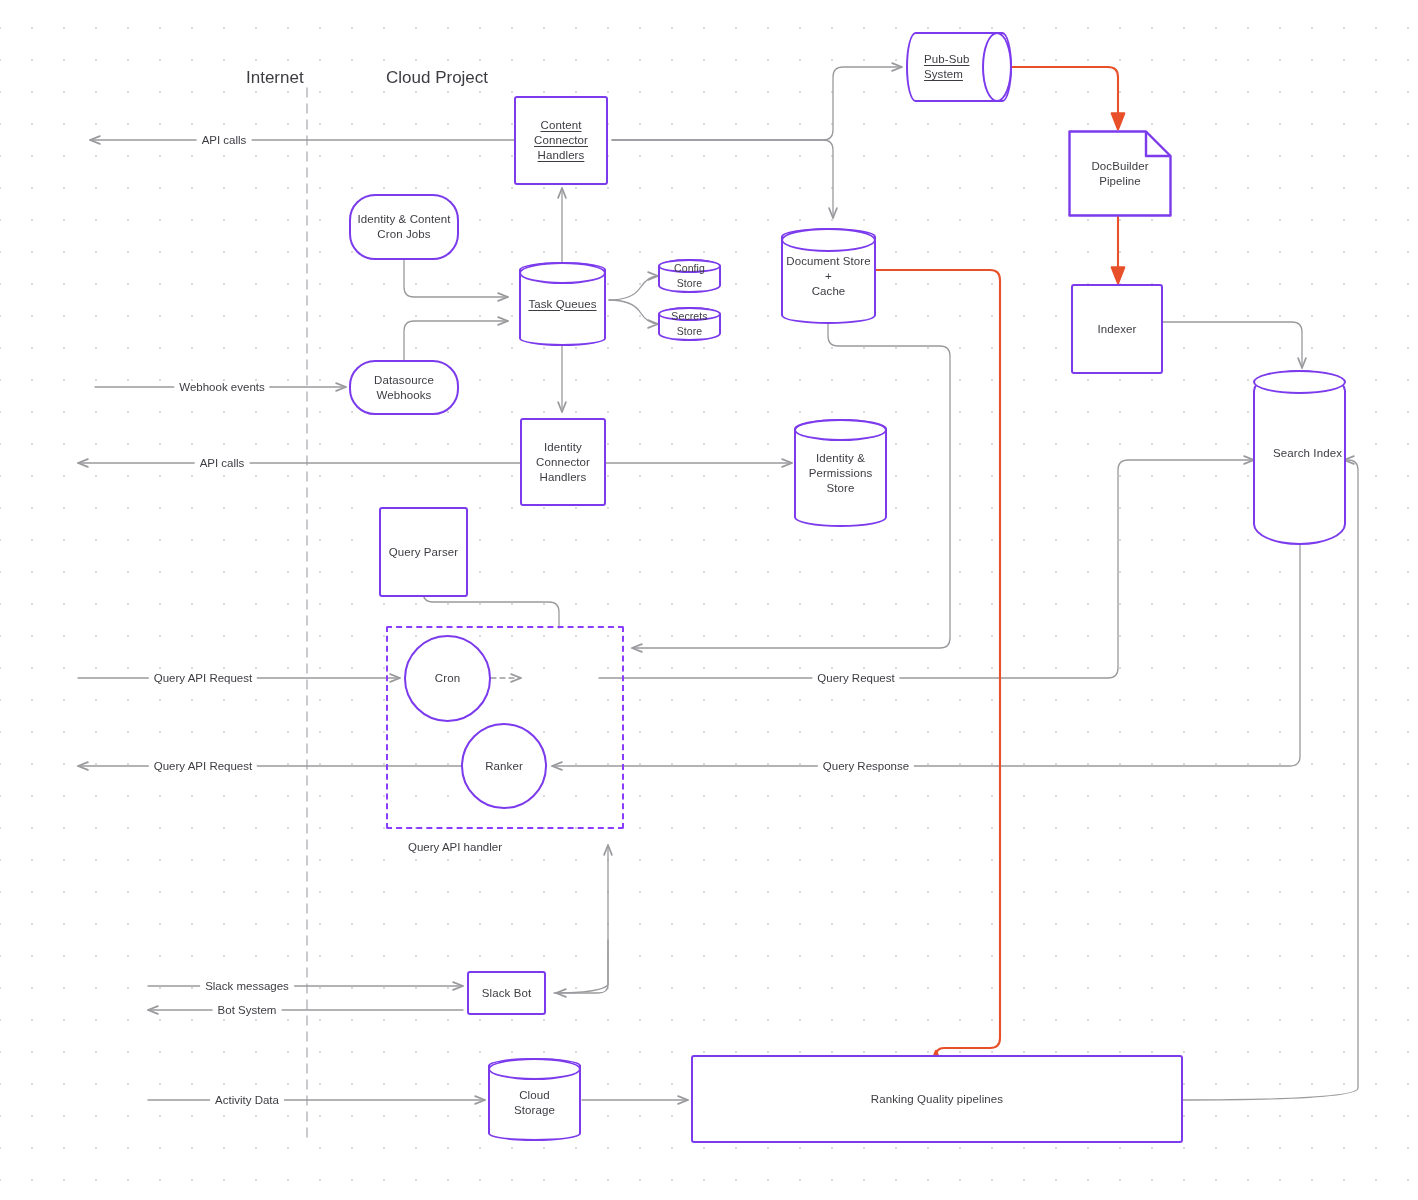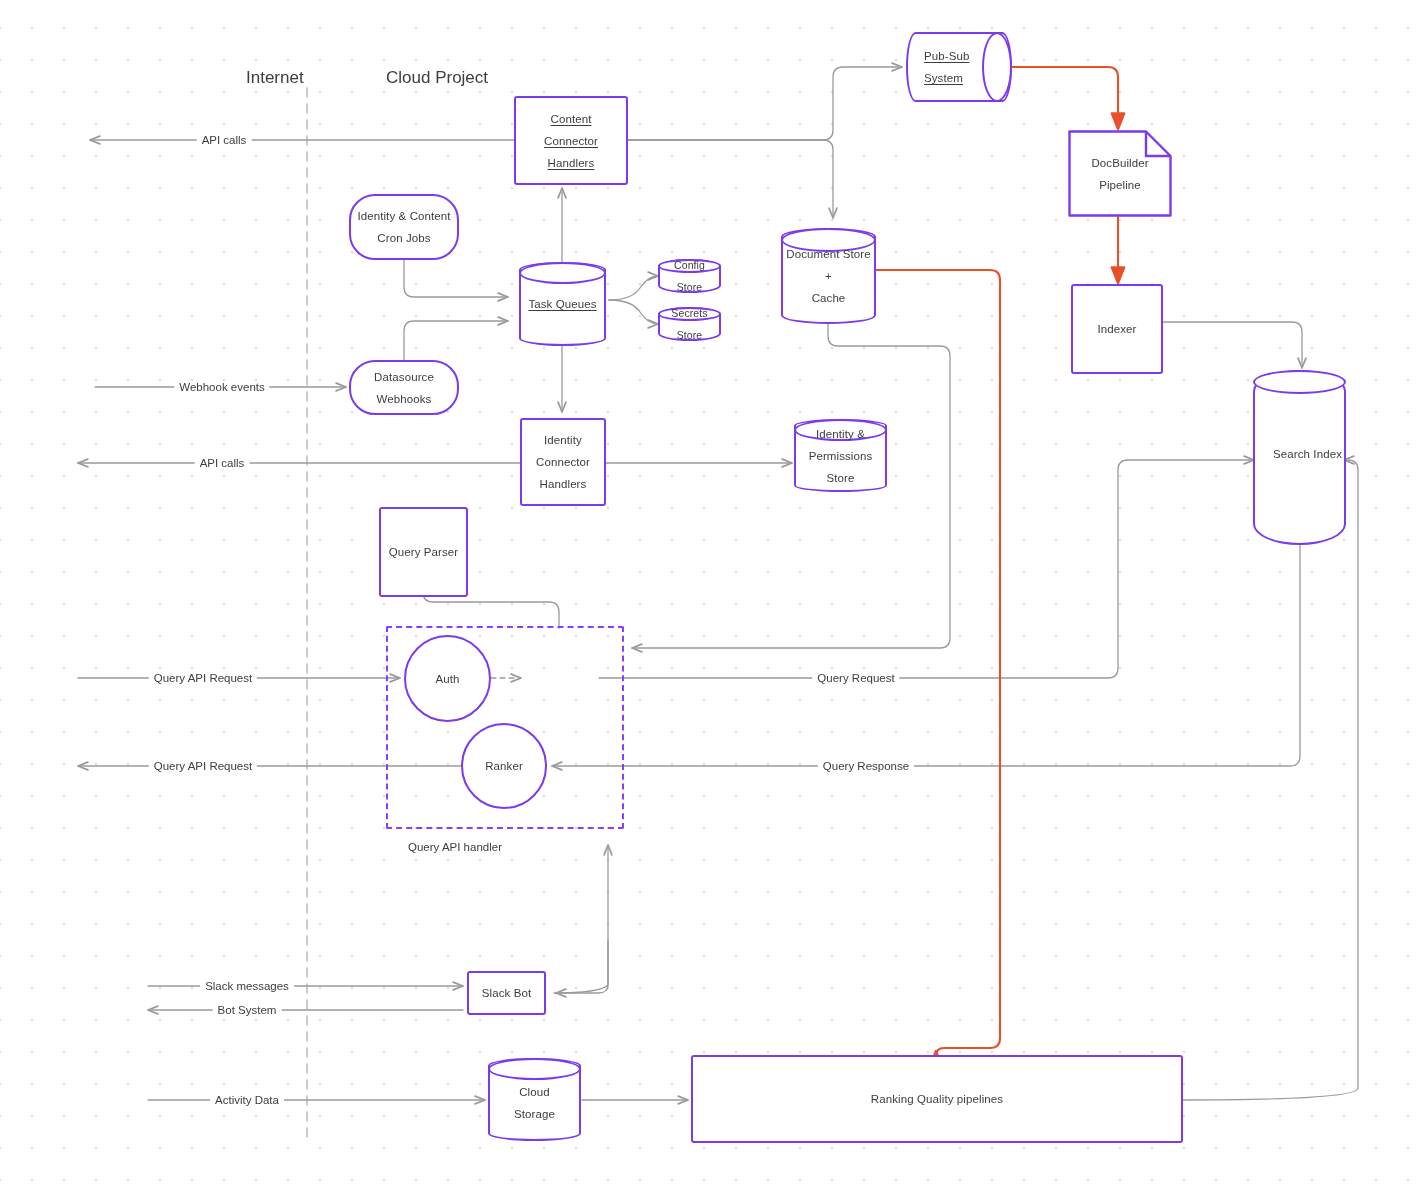--- a/index.html
+++ b/index.html
@@ -20,21 +20,21 @@
   }
   #edges { position: absolute; inset: 0; width: 1418px; height: 1200px; }
   .node {
     position: absolute;
     display: flex;
     align-items: center;
     justify-content: center;
     text-align: center;
     color: #3c3c43;
     font-size: 11.5px;
-    line-height: 22px;
+    line-height: 15px;
     letter-spacing: .1px;
     z-index: 3;
   }
   .node .lbl { position: relative; z-index: 4; padding: 0 4px; white-space: pre-line; }
   .u .lbl { text-decoration: underline; text-underline-offset: 2px; }
 
   
   .rect {
     border: 2.4px solid #7c3aed;
     border-radius: 3px;
@@ -201,21 +201,21 @@
       <path d="M876,270 L990,270 Q1000,270 1000,280 L1000,1038 Q1000,1048 990,1048 L944,1048 Q936,1048 936,1056 L936,1052" marker-end="url(#ao)"></path>
     </g>
   </svg>
 
   <div class="swimlabel" style="left:246px; top:68px;">Internet</div>
   <div class="swimlabel" style="left:386px; top:68px;">Cloud Project</div>
 
   <div class="node dashed" style="left:386px; top:626px; width:238px; height:203px;"></div>
   <div class="grouplabel" style="left:455px; top:841px;">Query API handler</div>
 
-  <div class="node rect u" style="left:514px; top:96px; width:114px; height:89px;">
+  <div class="node rect u" style="left:514px; top:96px; width:94px; height:89px;">
     <span class="lbl">Content
 Connector
 Handlers</span>
   </div>
 
   <div class="node round" style="left:349px; top:194px; width:110px; height:66px;">
     <span class="lbl">Identity &amp; Content
 Cron Jobs</span>
   </div>
 
@@ -247,21 +247,21 @@
     <div class="cap" style="height:24px;"></div>
     <span class="lbl">Document Store +
 Cache</span>
   </div>
 
   <div class="node rect" style="left:520px; top:418px; width:86px; height:88px;">
     <span class="lbl">Identity Connector
 Handlers</span>
   </div>
 
-  <div class="node cyl" style="left:794px; top:419px; width:93px; height:73px;">
+  <div class="node cyl" style="left:794px; top:419px; width:93px; height:108px;">
     <div class="body"></div>
     <div class="cap" style="height:22px;"></div>
     <span class="lbl">Identity &amp;
 Permissions Store</span>
   </div>
 
   <div class="node hcyl u" style="left:906px; top:32px; width:106px; height:70px;">
     <div class="body"></div>
     <div class="cap" style="width:30px;"></div>
     <span class="lbl" style="position:absolute; left:14px; top:50%; transform:translateY(-50%); text-align:left;">Pub-Sub
@@ -284,21 +284,21 @@
     <div class="body" style="border-radius:50% / 12%;"></div>
     <div class="cap" style="height:24px;"></div>
     <span class="lbl" style="margin-top:-8px;">Search Index</span>
   </div>
 
   <div class="node rect" style="left:379px; top:507px; width:89px; height:90px;">
     <span class="lbl">Query Parser</span>
   </div>
 
   <div class="node circle" style="left:404px; top:635px; width:87px; height:87px;">
-    <span class="lbl">Auth</span>
+    <span class="lbl">Cron</span>
   </div>
 
 
   <div class="node circle" style="left:461px; top:723px; width:86px; height:86px;">
     <span class="lbl">Ranker</span>
   </div>
 
   <div class="node rect" style="left:467px; top:971px; width:79px; height:44px;">
     <span class="lbl">Slack Bot</span>
   </div>

